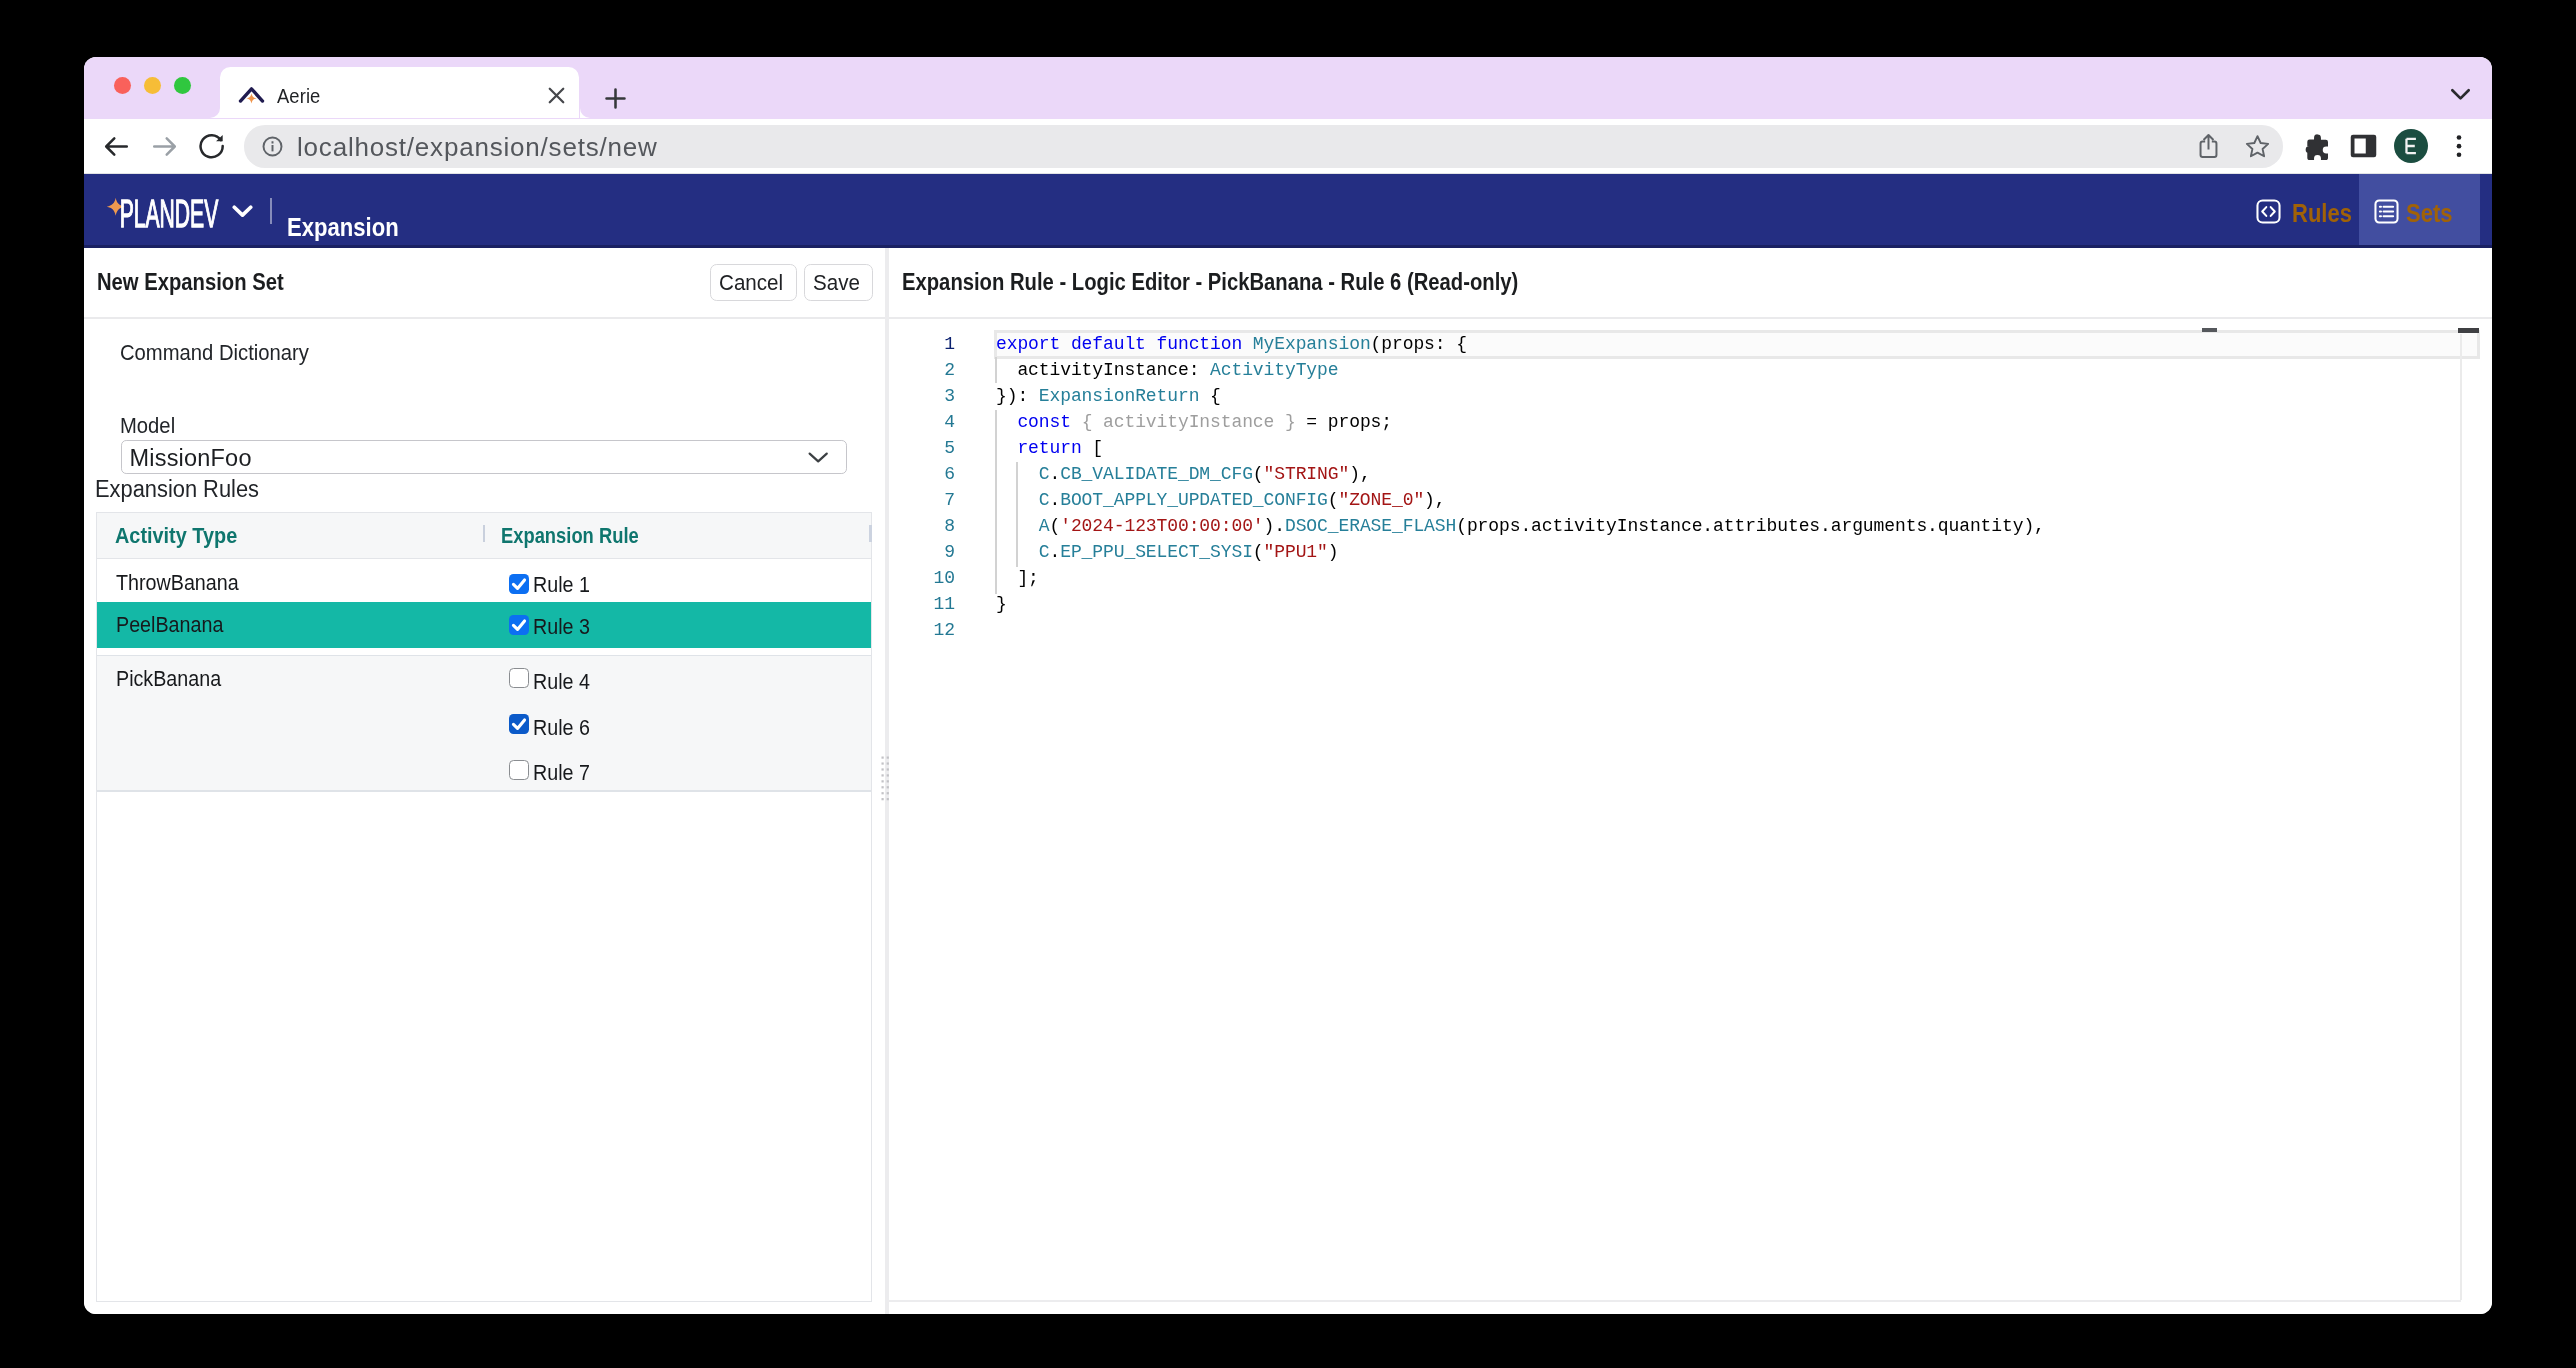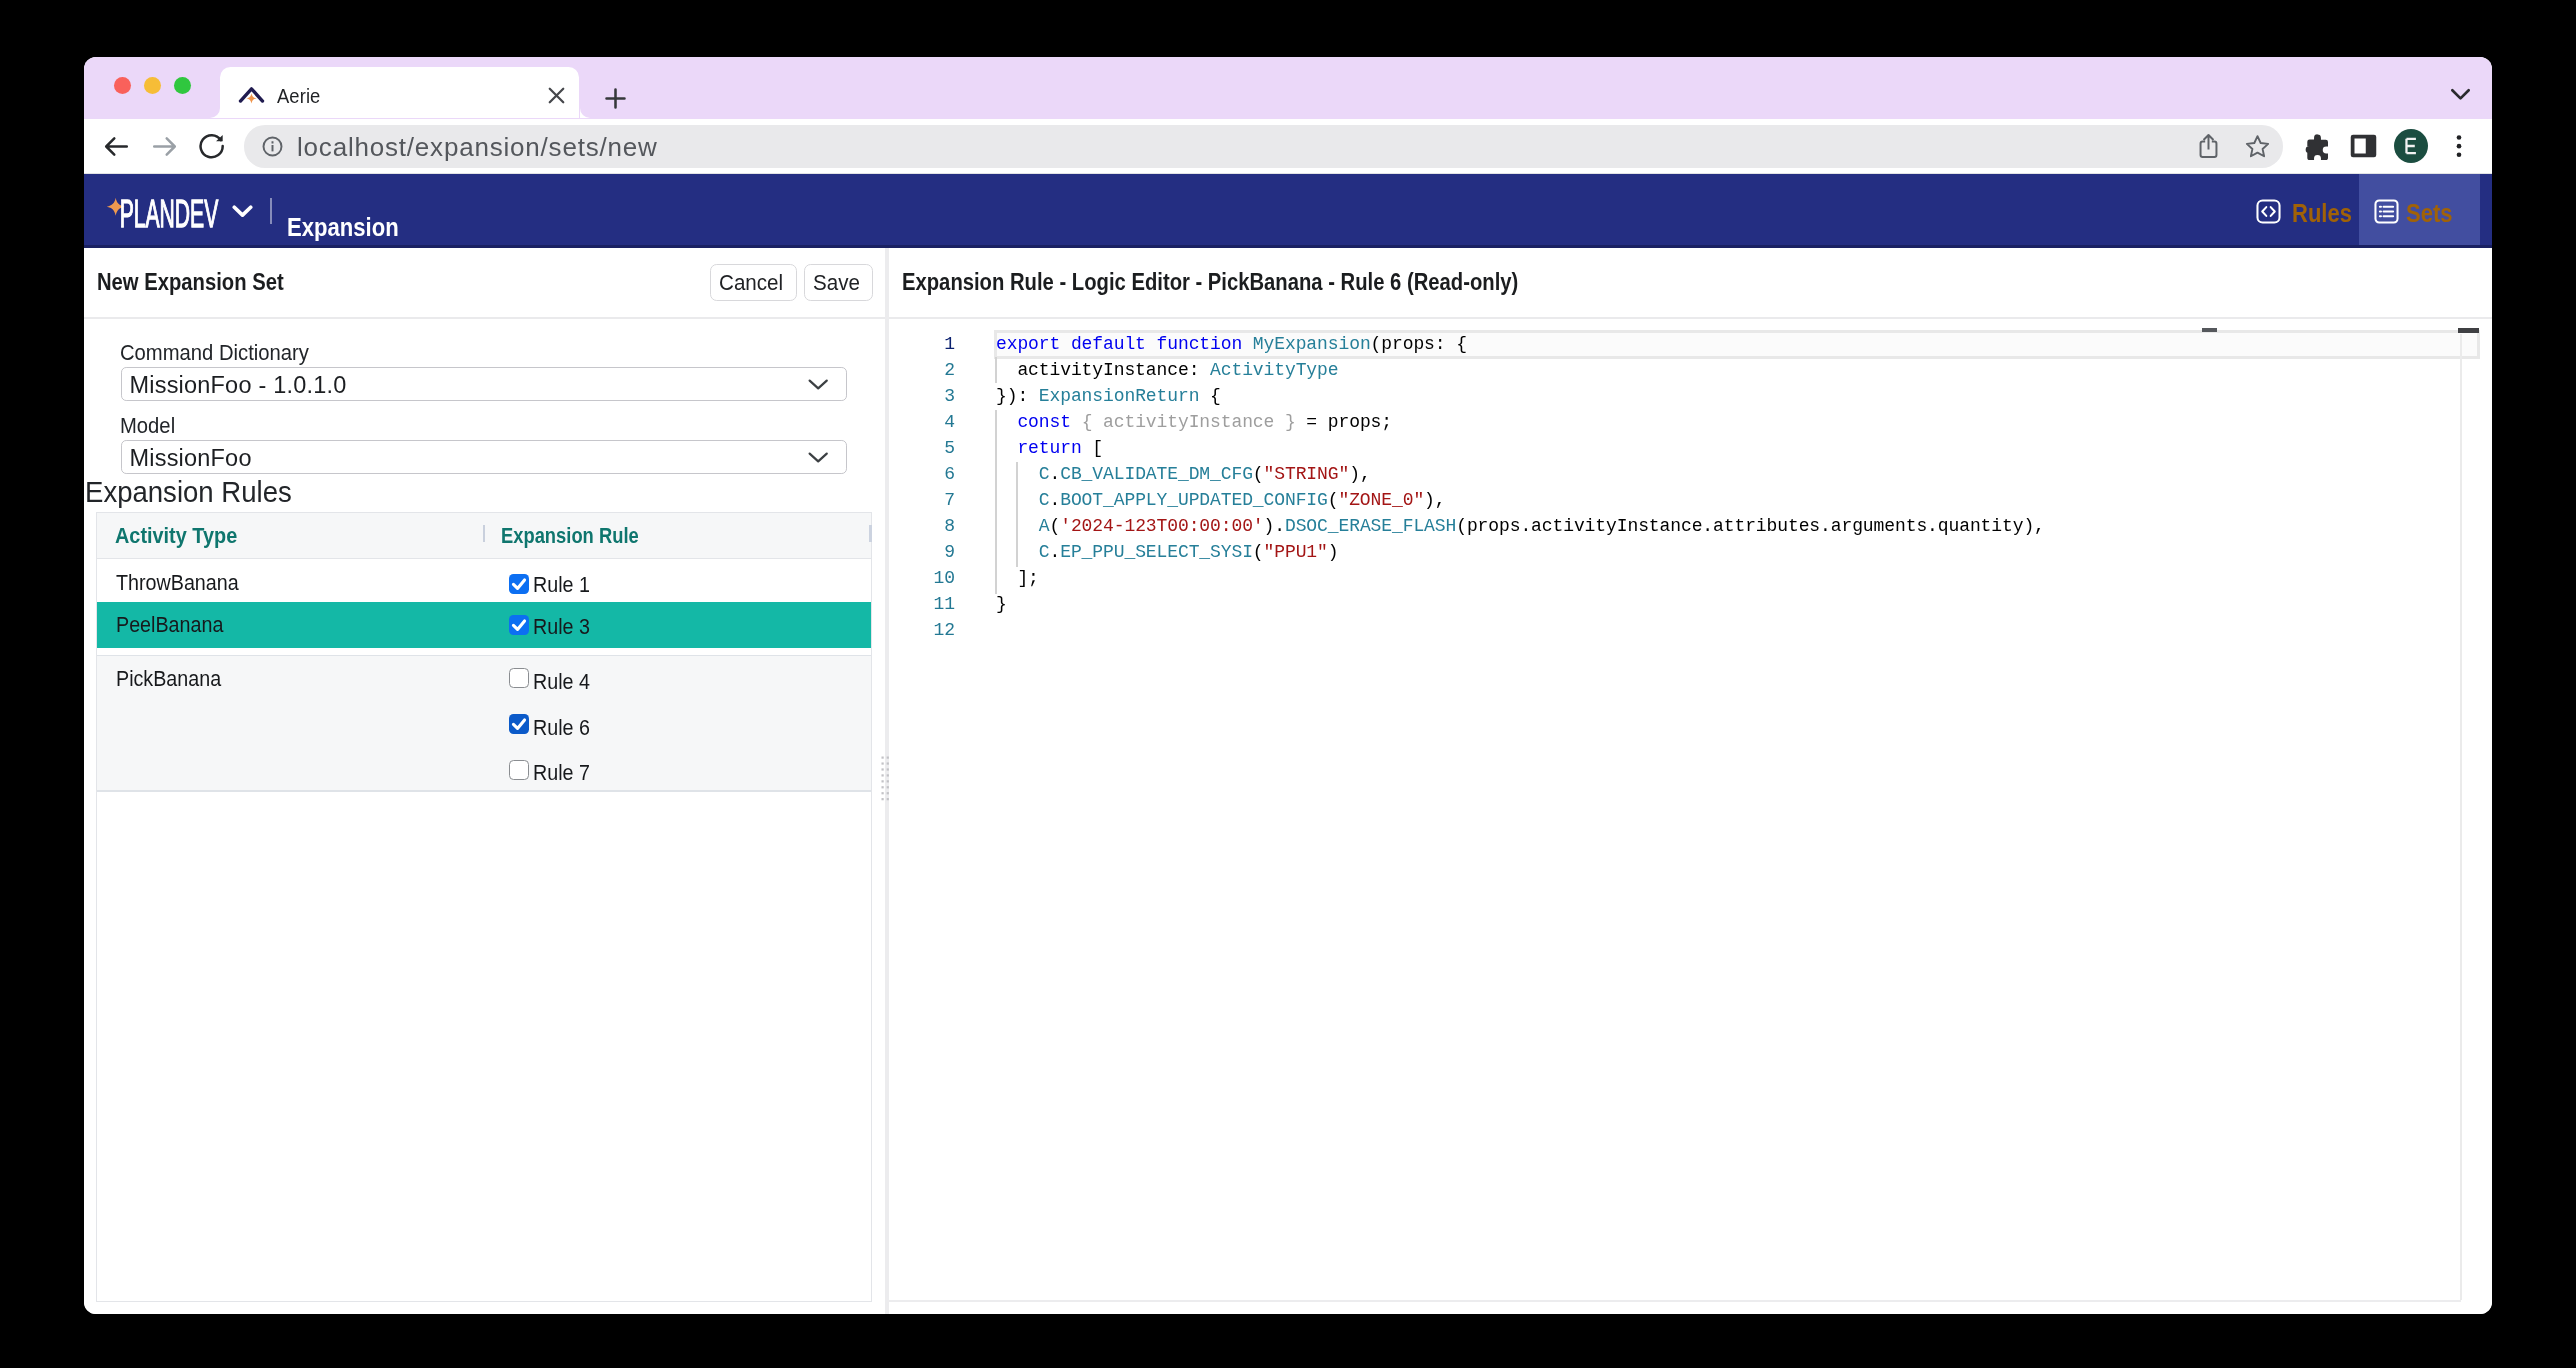--- a/index.html
+++ b/index.html
@@ -177,34 +177,28 @@
   <div class="btn" style="left:626px;width:87px;">
       <span class="cx9">Cancel</span>
     </div>
   <div class="btn" style="left:720px;width:69px;">
       <span class="cx9">Save</span>
     </div>
   <div class="abs" id="headsep"></div>
   <div class="abs" id="headsep2"></div>
 
   <div class="flabel" style="top:283px;"><span class="cx9">Command Dictionary</span></div>
-  <div class="select" style="top:310px;">
-      <div class="seltext">MissionFoo - 1.0.1.0</div>
-    <svg style="position:absolute;right:16.4px;top:9.7px;" width="22.4" height="13.4" viewBox="0 0 30 18">
-        <path d="M3.5 3.5 L15 14 L26.5 3.5" fill="none" stroke="#3c4043" stroke-width="3" stroke-linecap="round" stroke-linejoin="round"></path>
-      </svg>
-  </div>
   <div class="flabel" style="top:356px;"><span class="cx9">Model</span></div>
   <div class="select" style="top:383px;">
       <div class="seltext">MissionFoo</div>
     <svg style="position:absolute;right:16.4px;top:9.7px;" width="22.4" height="13.4" viewBox="0 0 30 18">
         <path d="M3.5 3.5 L15 14 L26.5 3.5" fill="none" stroke="#3c4043" stroke-width="3" stroke-linecap="round" stroke-linejoin="round"></path>
       </svg>
   </div>
-  <div class="flabel" style="left:1px;top:419px;font-size:29px;"><span class="cx" style="transform:scaleX(0.95) translateZ(0);">Expansion Rules</span></div>
+  <div class="flabel" style="left:11px;top:419px;font-size:23px;"><span class="cx" style="transform:scaleX(0.95) translateZ(0);">Expansion Rules</span></div>
 
   <div class="abs" id="tbl">
     <div id="thead">
       <div class="th" style="left:18px;"><span class="cx9">Activity Type</span></div>
       <div class="th" style="left:404px;"><span class="cx" style="transform:scaleX(0.85) translateZ(0);">Expansion Rule</span></div>
       <div style="position:absolute;left:386px;top:12px;width:2.2px;height:17px;background:#c9d0dd;"></div>
       <div style="position:absolute;left:772px;top:12px;width:3px;height:17px;background:#ccd3e0;"></div>
     </div>
     <div class="row" style="top:46px;height:48px;background:#fff;">
       <div class="cellt" style="top:11.2px;"><span class="cx">ThrowBanana</span></div>

